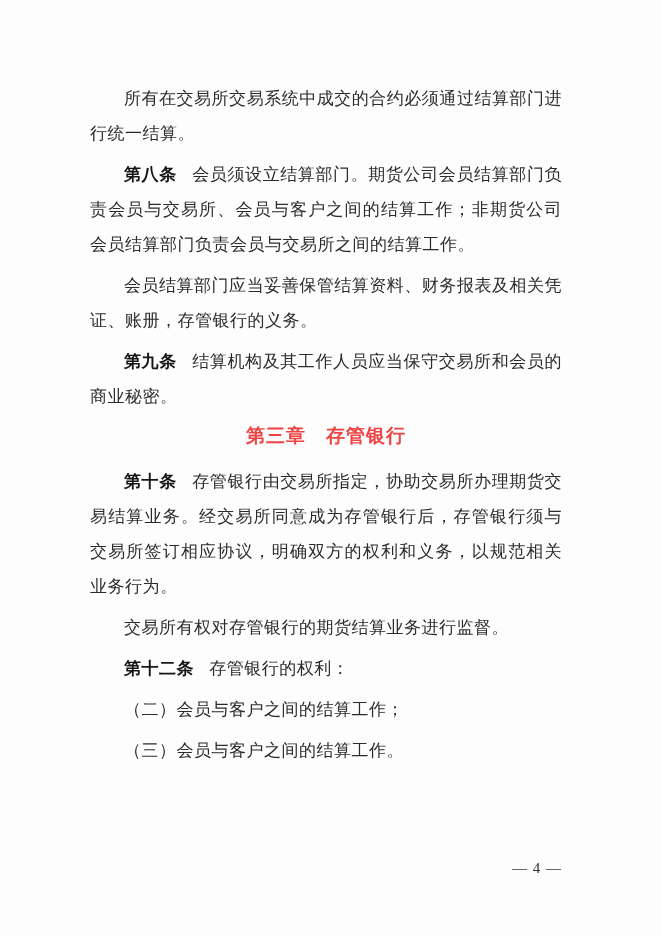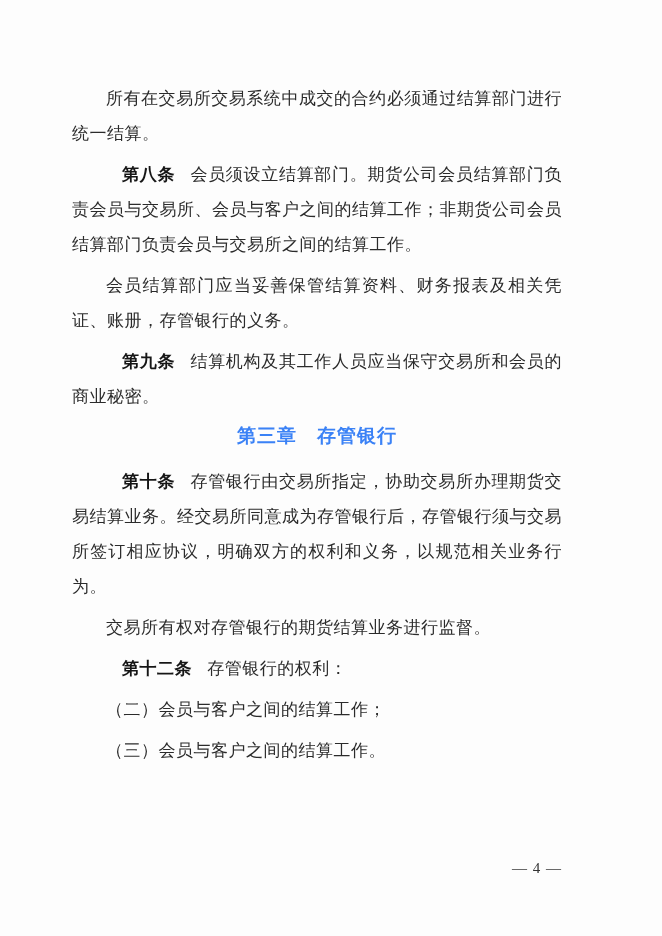--- a/index.html
+++ b/index.html
@@ -14,21 +14,21 @@
     overflow: hidden;
     font-family: "Liberation Serif", "DejaVu Serif", serif;
   }
   .page {
     position: absolute;
     top: 0;
     left: 0;
     width: 662px;
     height: 936px;
     box-sizing: border-box;
-    padding: 81px 100px 0 72px;
+    padding: 81px 100px 0 90px;
     color: #2b2b2b;
   }
   .para {
     margin: 6px 0 0 0;
     font-size: 17px;
     line-height: 35px;
     letter-spacing: 0.5px;
     text-align: justify;
     text-indent: 2em;
     color: #2b2b2b;
@@ -36,31 +36,30 @@
   .para:first-child {
     margin-top: 0;
   }
   .article-label {
     font-family: "Liberation Sans", "DejaVu Sans", sans-serif;
     font-weight: 700;
     color: #161616;
   }
   .article-label:not(:empty) {
     margin-right: 0.9em;
-    margin-left: 16px;
   }
   .chapter {
     margin: 2px 0 0 0;
     font-family: "Liberation Sans", "DejaVu Sans", sans-serif;
     font-size: 19px;
     font-weight: 700;
     line-height: 40px;
     text-align: center;
     letter-spacing: 1px;
-    color: #3b82f6;
+    color: #ef4444;
   }
   .after-heading {
     margin-top: 8px;
   }
   .pageno {
     position: absolute;
     top: 858px;
     right: 100px;
     font-size: 15px;
     line-height: 20px;

